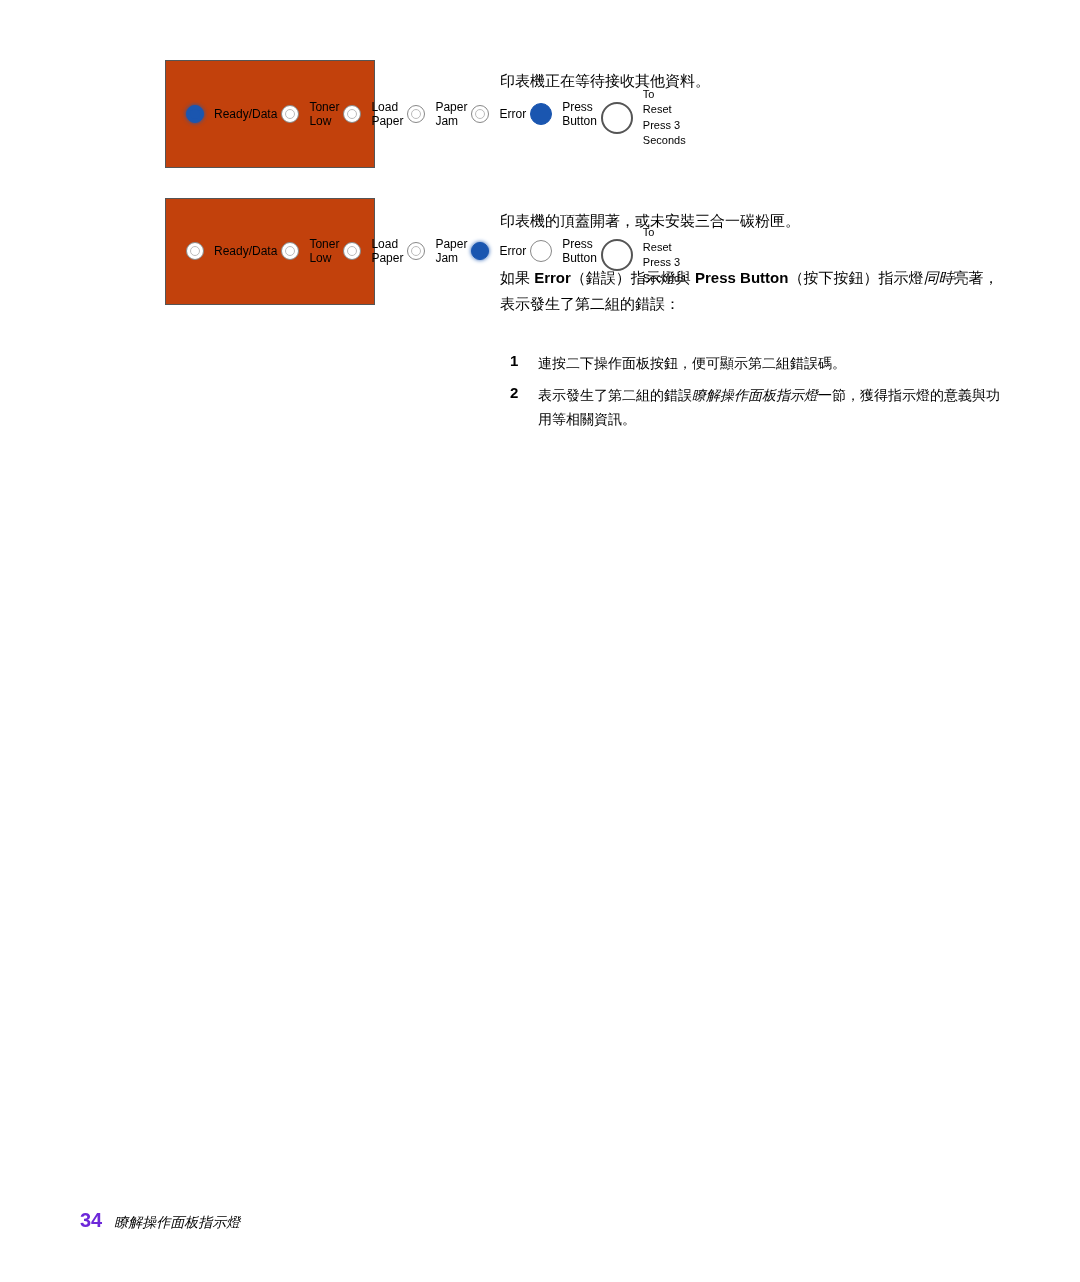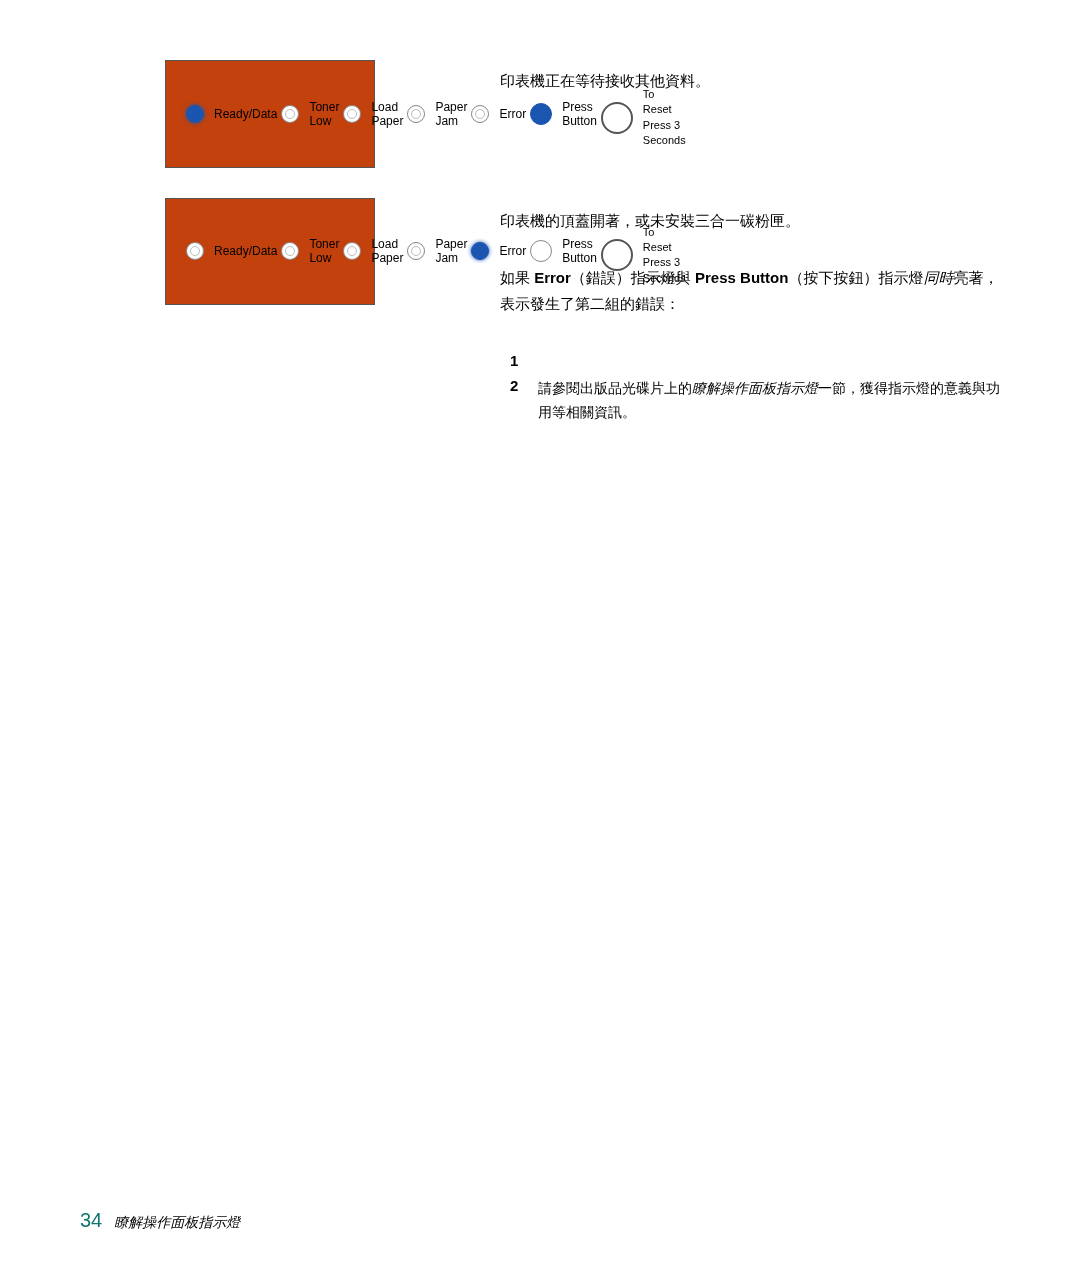--- a/index.html
+++ b/index.html
@@ -184,22 +184,22 @@
       position: absolute;
       bottom: 50px;
       left: 80px;
       display: flex;
       align-items: baseline;
       gap: 12px;
     }
 
     .page-number {
       font-size: 20px;
-      font-weight: normal;
-      color: #0f766e;
+      font-weight: bold;
+      color: #6d28d9;
     }
 
     .footer-title {
       font-size: 14px;
       color: #000;
       font-style: italic;
     }
 
     .section-pair {
       display: flex;
@@ -346,26 +346,27 @@
     <div class="right-column right-bottom">
       <p class="description-text-cjk">印表機的頂蓋開著，或未安裝三合一碳粉匣。</p>
 
       <p class="description-text-cjk" style="margin-top:12px;">
         <span>如果 </span><span class="bold-text">Error</span><span>（錯誤）指示燈與 </span><span class="bold-text">Press Button</span><span>（按下按鈕）指示燈<span class="italic-text">同時</span>亮著，表示發生了第二組的錯誤：</span>
       </p>
 
       <div style="margin-top:10px; padding-left: 10px;">
         <div class="numbered-item">
           <span class="number">1</span>
+          <span class="item-text">連按二下操作面板按鈕，便可顯示第二組錯誤碼。</span>
         </div>
 
         <div class="numbered-item" style="margin-top:8px;">
           <span class="number">2</span>
           <span class="item-text">
-            <span>請參閱出版品光碟片上的</span><span class="italic-text">瞭解操作面板指示燈</span><span>一節，獲得指示燈的意義與功用等相關資訊。</span>
+            <span>表示發生了第二組的錯誤</span><span class="italic-text">瞭解操作面板指示燈</span><span>一節，獲得指示燈的意義與功用等相關資訊。</span>
           </span>
         </div>
       </div>
     </div>
   </div>
 
   <div class="footer">
     <span class="page-number">34</span>
     <span class="footer-title">瞭解操作面板指示燈</span>
   </div>

